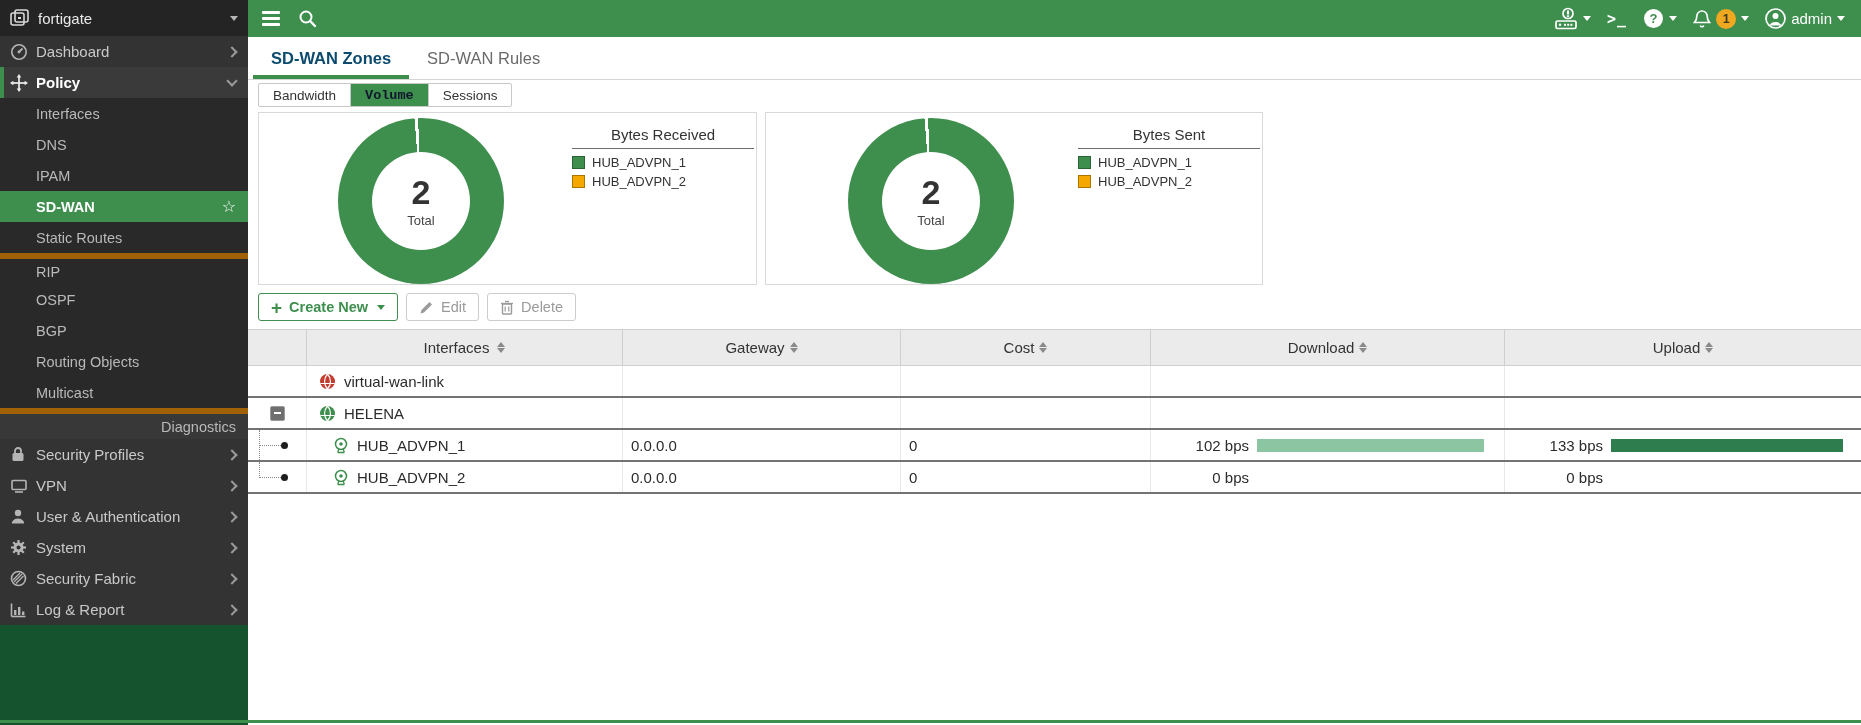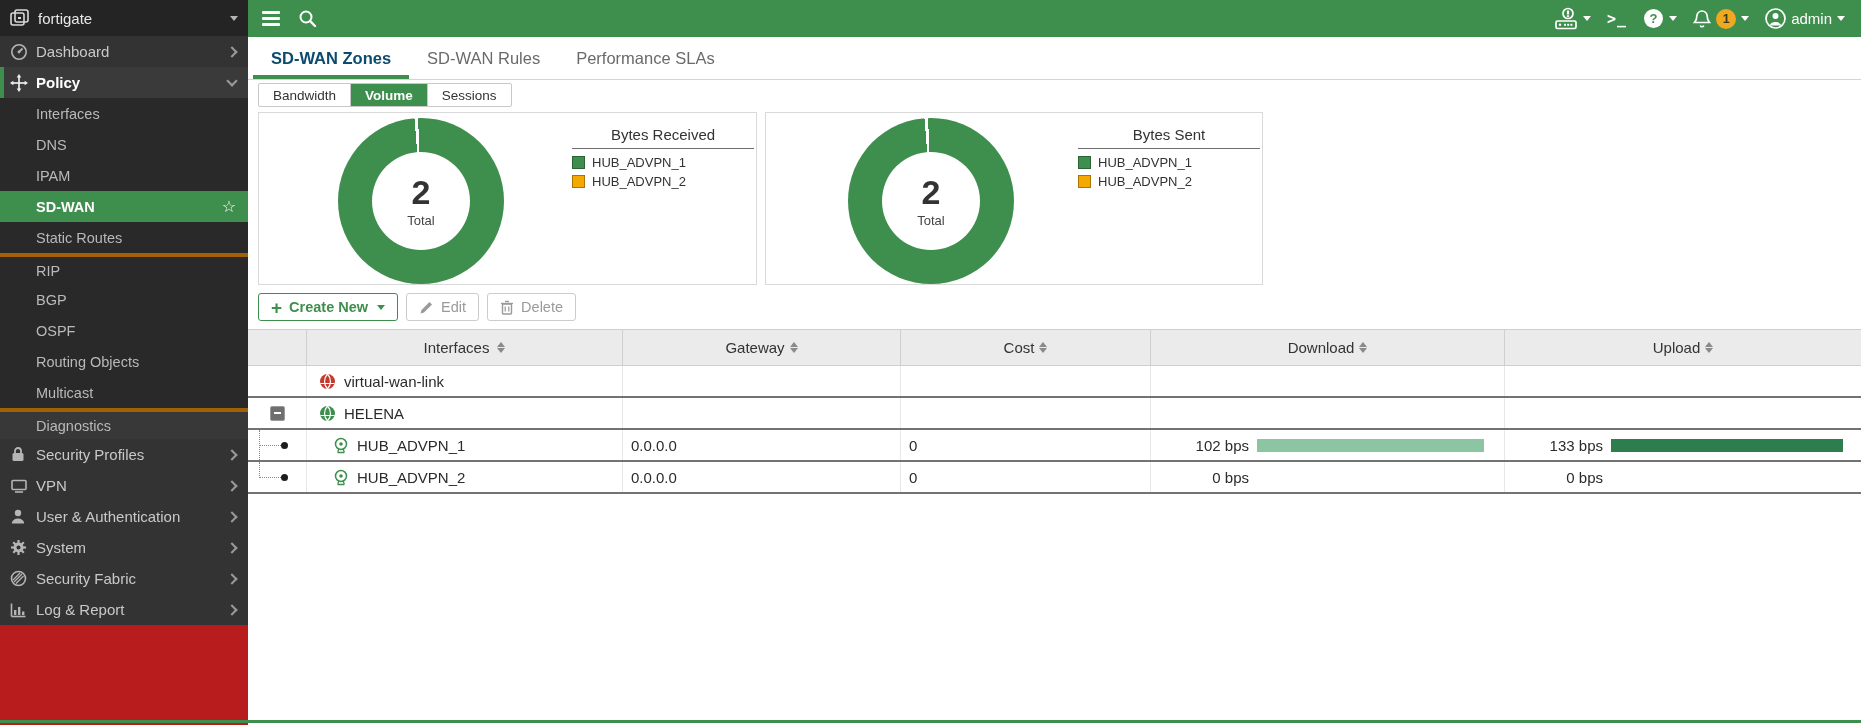--- a/index.html
+++ b/index.html
@@ -1,30 +1,30 @@
 <!DOCTYPE html>
 <html><head>
 <meta charset="utf-8">
 <style>
   * { margin:0; padding:0; box-sizing:border-box; }
   html,body { width:1861px; height:725px; }
   body { font-family:"Liberation Sans", sans-serif; background:#fff; position:relative; overflow:hidden; }
 
   
-  .sidebar { position:absolute; left:0; top:0; width:248px; height:725px; background:#b91c1c; color:#c6c6c6; z-index:5; }
+  .sidebar { position:absolute; left:0; top:0; width:248px; height:725px; background:#14532d; color:#c6c6c6; z-index:5; }
   .logo-row { height:36px; background:#242424; display:flex; align-items:center; padding:0 10px; color:#e8e8e8; font-size:15px; }
   .logo-row .logo-icon { margin-right:8px; display:flex; }
   .logo-row .caret { margin-left:auto; }
   .nav-item { height:31px; display:flex; align-items:center; padding:0 12px 0 10px; font-size:15px; cursor:pointer; background:#333333; }
   .nav-item .nav-icon { width:26px; display:flex; align-items:center; }
   .nav-item .nav-label { margin-left:0; white-space:nowrap; }
   .nav-item.top .nav-label { color:#c9c9c9; }
   .nav-item.sub { background:#292929; padding-left:36px; font-size:14.5px; color:#b9b9b9; }
-  .nav-item.sub.sep { border-top:4px solid #a16207; }
-  .nav-item.sub.hl { background:#383838; }
+  .nav-item.sub.sep { border-top:6px solid #a16207; }
+  .nav-item.sub.hl { background:#383838;justify-content:flex-end; }
   .nav-item.expanded { background:#3a3a3a; box-shadow:inset 4px 0 0 #3e8e4e; }
   .nav-item.expanded .nav-label { color:#ffffff; font-weight:bold; }
   .nav-item.selected { background:#3e8e4e !important; color:#fff !important; font-weight:bold; }
   .chev { margin-left:auto; width:8px; height:8px; border-right:2px solid #9a9a9a; border-bottom:2px solid #9a9a9a; }
   .chev.r { transform:rotate(-45deg); }
   .chev.d { transform:rotate(45deg); margin-top:-3px; }
   .star { margin-left:auto; color:#fff; font-size:16px; font-weight:normal; }
 
   
   .topbar { position:absolute; left:248px; top:0; width:1613px; height:37px; background:#3e8e4e; display:flex; align-items:center; color:#fff; }
@@ -41,21 +41,21 @@
   
   .tabbar { position:absolute; left:248px; top:37px; width:1613px; height:43px; background:#fff; border-bottom:1px solid #d5d5d5; display:flex; align-items:stretch; padding-left:5px; }
   .tab { padding:0 18px; display:flex; align-items:center; font-size:16.5px; color:#6a6a6a; position:relative; cursor:pointer; white-space:nowrap; }
   .tab.active { color:#0c4a6e; font-weight:bold; }
   .tab.active::after { content:""; position:absolute; left:0; right:0; bottom:0; height:4px; background:#3e8e4e; }
 
   
   .subtabs { position:absolute; left:258px; top:83px; height:24px; display:flex; border:1px solid #c8c8c8; border-radius:2px; background:#fff; overflow:hidden; }
   .subtab { padding:0 14px; display:flex; align-items:center; font-size:13.5px; color:#333; border-right:1px solid #c8c8c8; cursor:pointer; }
   .subtab:last-child { border-right:none; }
-  .subtab.active { background:#3e8e4e; color:#ffffff; font-weight:bold; }
+  .subtab.active { background:#3e8e4e; color:#0f172a; font-weight:bold;font-family:Liberation Mono, monospace; }
 
   
   .panel { position:absolute; top:112px; height:173px; width:499px; border:1px solid #d9d9d9; background:#fff; }
   .panel.p1 { left:258px; }
   .panel.p2 { left:765px; width:498px; }
   .donut { position:absolute; top:5px; width:166px; height:166px; border-radius:50%; }
   .donut .hole { position:absolute; left:50%; top:50%; width:98px; height:98px; margin:-49px 0 0 -49px; background:#fff; border-radius:50%; display:flex; flex-direction:column; align-items:center; justify-content:center; }
   .hole .tot-val { font-size:34px; font-weight:bold; color:#333; line-height:1; }
   .hole .tot-lbl { font-size:13px; color:#444; margin-top:4px; }
   .legend { position:absolute; top:13px; right:2px; width:182px; }
@@ -163,24 +163,24 @@
     <span class="nav-label">SD-WAN</span>
     <span class="star">☆</span>
   </div>
   <div class="nav-item sub">
       <span class="nav-label">Static Routes</span>
     </div>
   <div class="nav-item sub sep">
       <span class="nav-label">RIP</span>
     </div>
   <div class="nav-item sub">
+      <span class="nav-label">OSPF</span>
+    </div>
+  <div class="nav-item sub">
       <span class="nav-label">BGP</span>
-    </div>
-  <div class="nav-item sub">
-      <span class="nav-label">OSPF</span>
     </div>
   <div class="nav-item sub">
       <span class="nav-label">Routing Objects</span>
     </div>
   <div class="nav-item sub">
       <span class="nav-label">Multicast</span>
     </div>
   <div class="nav-item sub sep hl">
       <span class="nav-label">Diagnostics</span>
     </div>
@@ -320,21 +320,20 @@
         </span>
       <span class="admin-label">admin</span>
       <span class="caret"></span>
     </div>
   </div>
 </div>
 
 <div class="tabbar">
   <div class="tab active">SD-WAN Zones</div>
   <div class="tab">SD-WAN Rules</div>
-  <div class="tab">Performance SLAs</div>
 </div>
 
 <div class="subtabs">
   <div class="subtab">Bandwidth</div>
   <div class="subtab active">Volume</div>
   <div class="subtab">Sessions</div>
 </div>
 
 <div class="panel p1">
   <div class="donut" style="left: 79px; background: conic-gradient(from 358deg, rgb(62, 142, 78) 0deg, rgb(62, 142, 78) 99.3%, rgb(255, 255, 255) 99.3%, rgb(255, 255, 255) 100%);">

